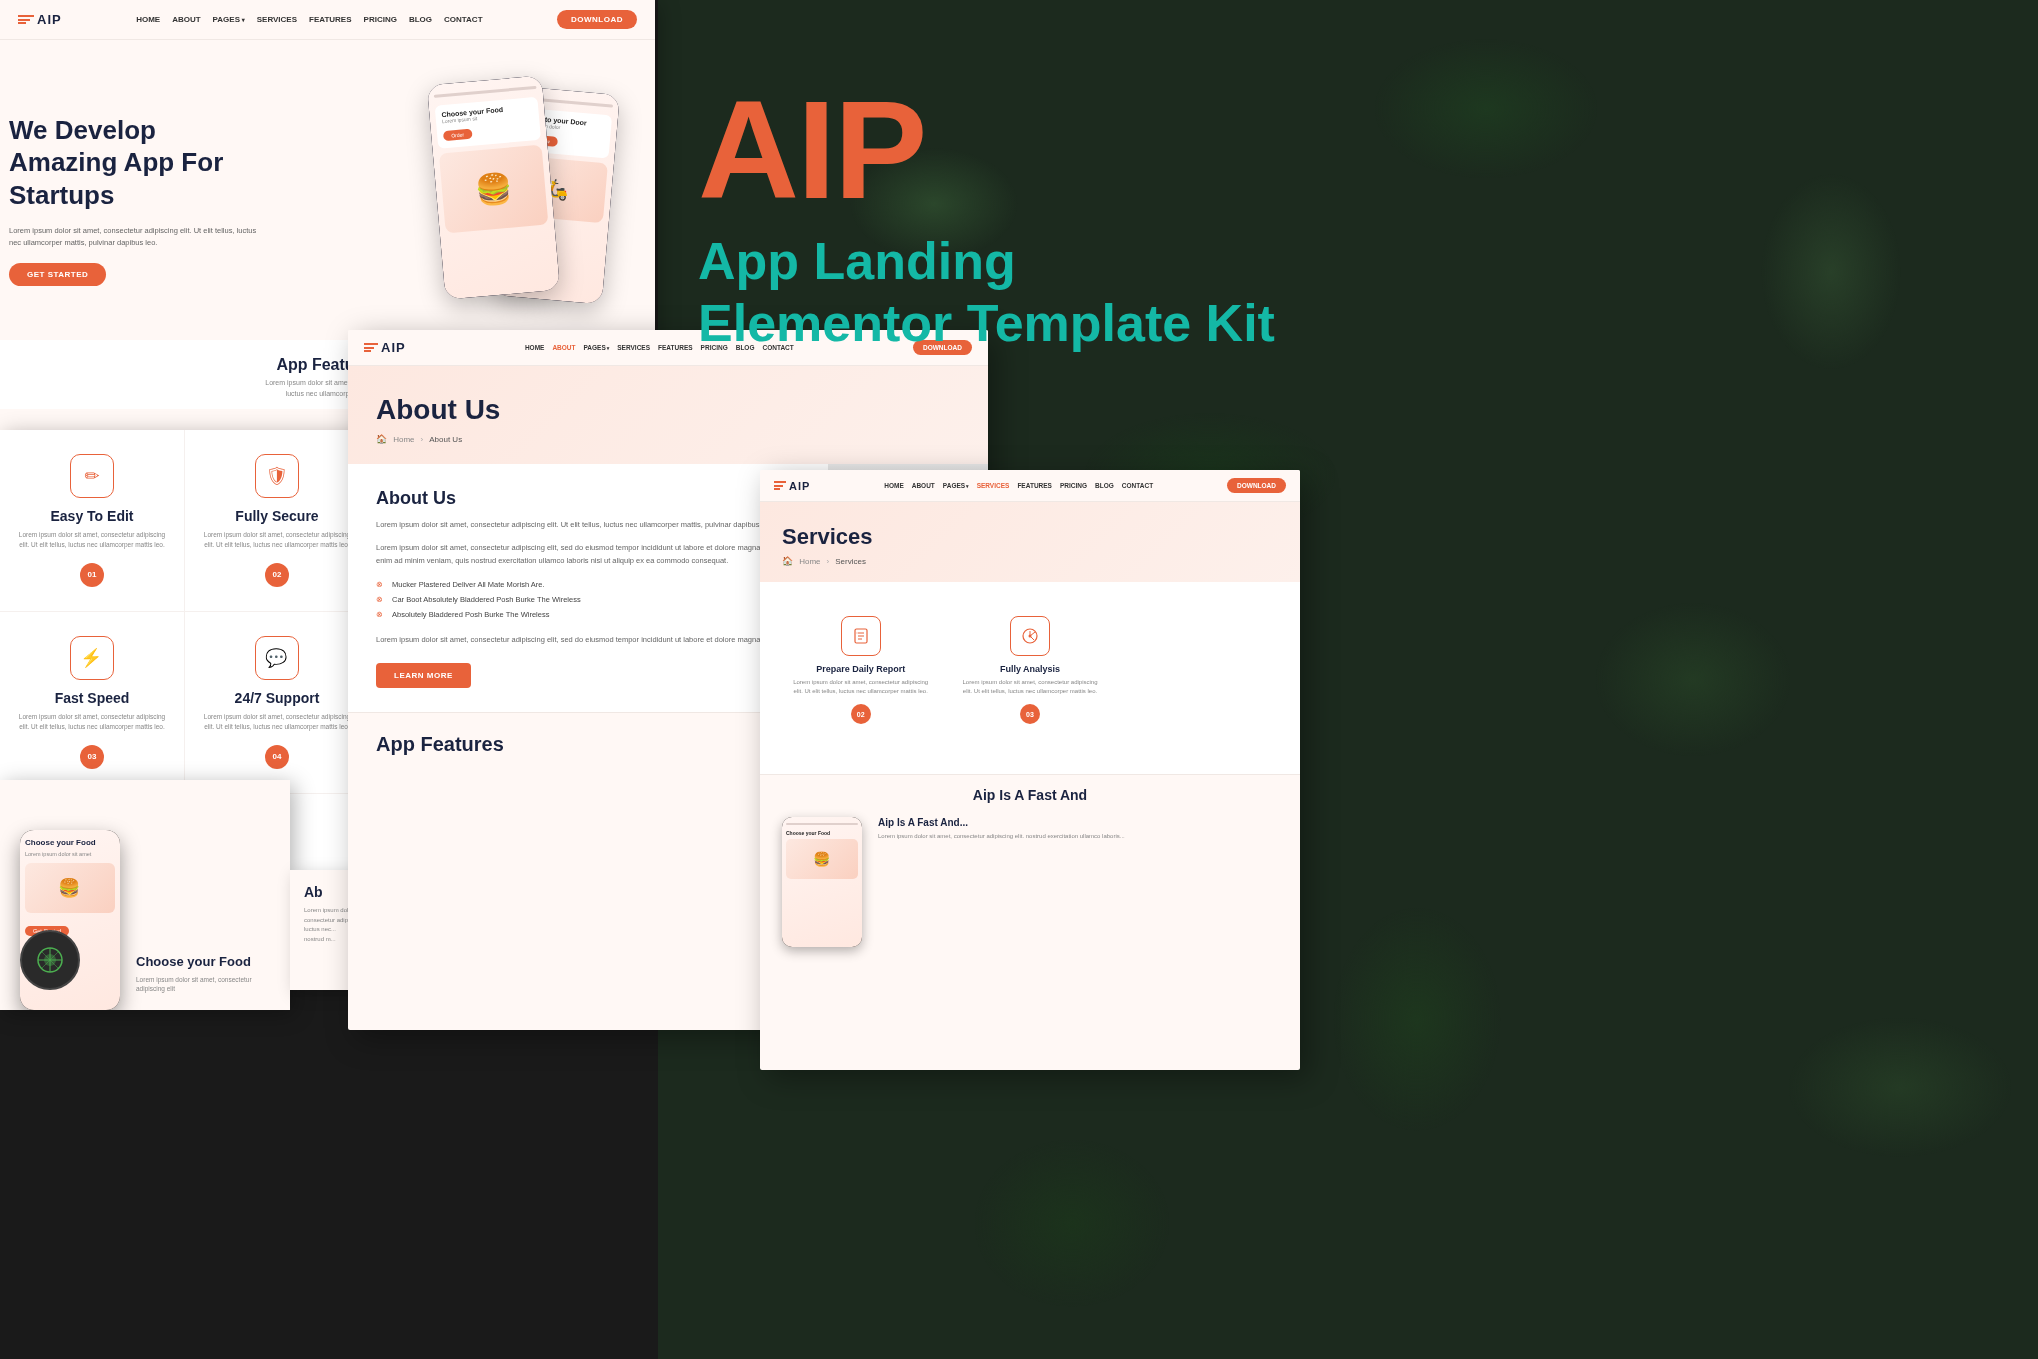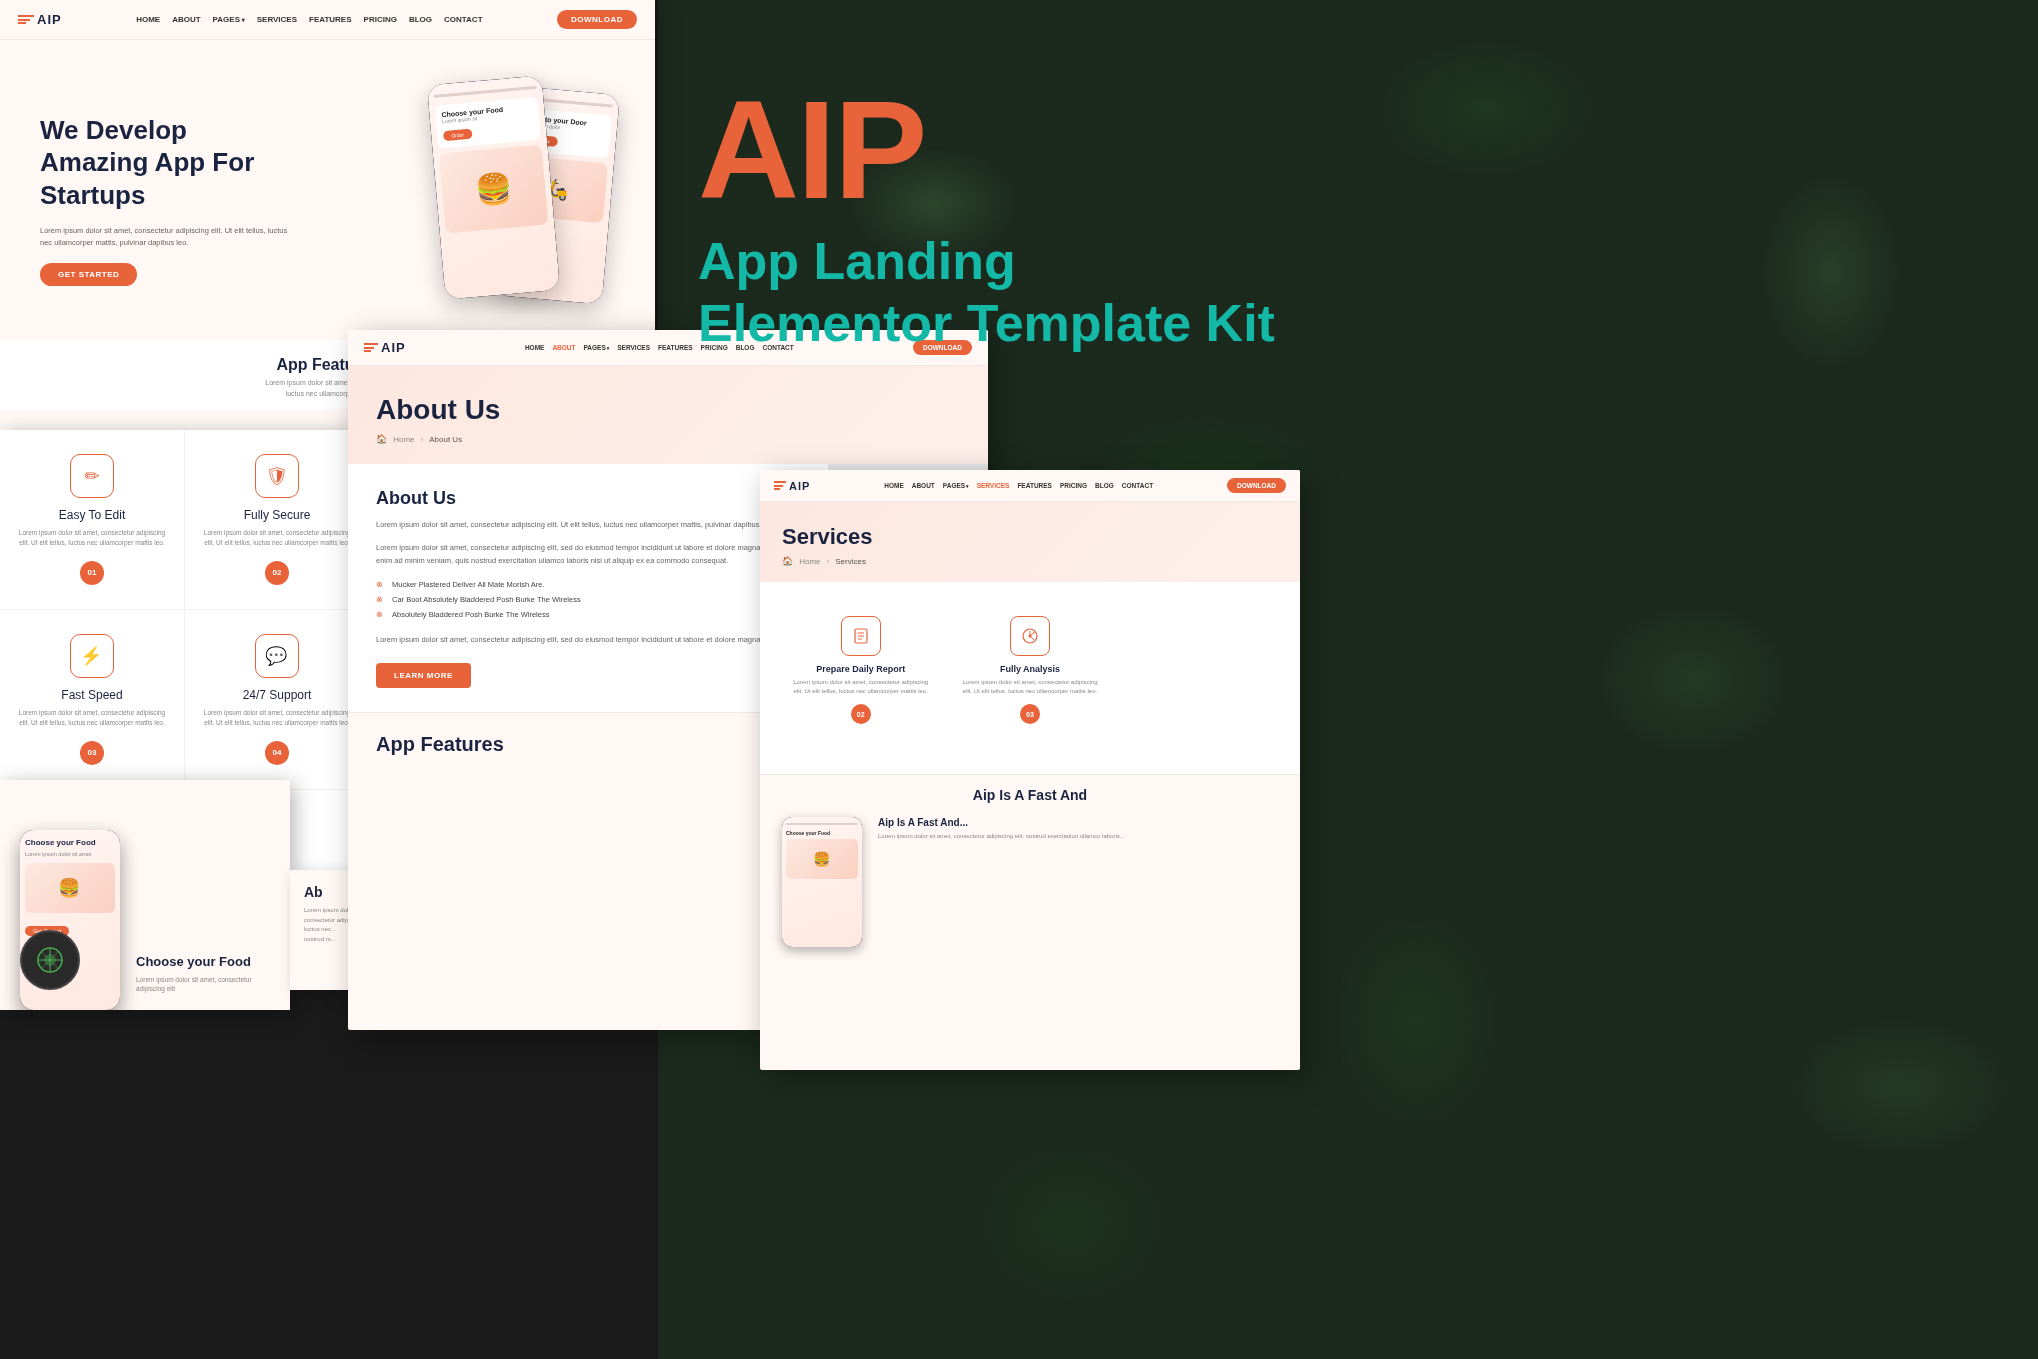--- a/index.html
+++ b/index.html
@@ -109,21 +109,21 @@
       font-weight: 700;
       cursor: pointer;
       letter-spacing: 0.5px;
     }
 
     
     .home-hero {
       display: flex;
       align-items: center;
       justify-content: space-between;
-      padding: 30px 24px 10px 40px;
+      padding: 30px 24px 10px 9px;
       position: relative;
     }
     .hero-text { max-width: 260px; }
     .hero-title {
       font-size: 26px;
       font-weight: 800;
       color: #1a2340;
       line-height: 1.25;
       margin-bottom: 14px;
     }
@@ -256,22 +256,22 @@
       border: 1.5px solid #e8623a;
       border-radius: 10px;
       display: flex;
       align-items: center;
       justify-content: center;
       margin: 0 auto 10px;
       color: #e8623a;
       font-size: 18px;
     }
     .feature-title {
-      font-size: 12px;
-      font-weight: 400;
+      font-size: 14px;
+      font-weight: 700;
       color: #1a2340;
       margin-bottom: 6px;
     }
     .feature-desc {
       font-size: 6.5px;
       color: #888;
       line-height: 1.6;
     }
     .feature-num {
       width: 24px;

